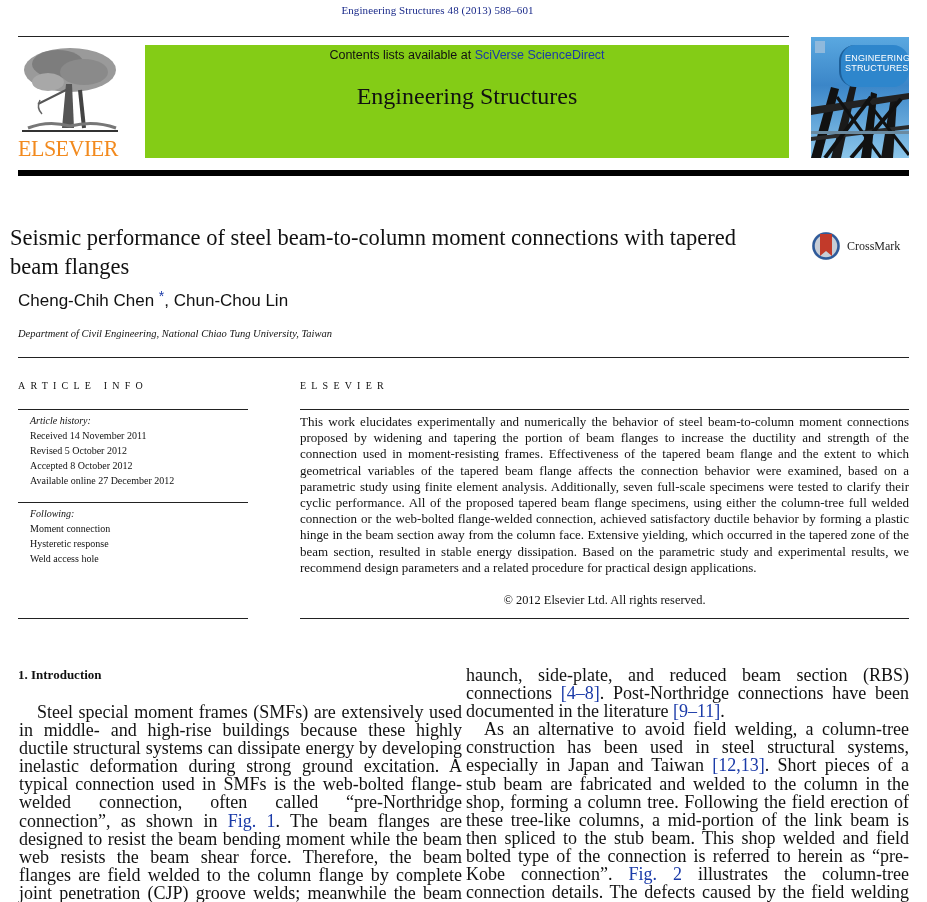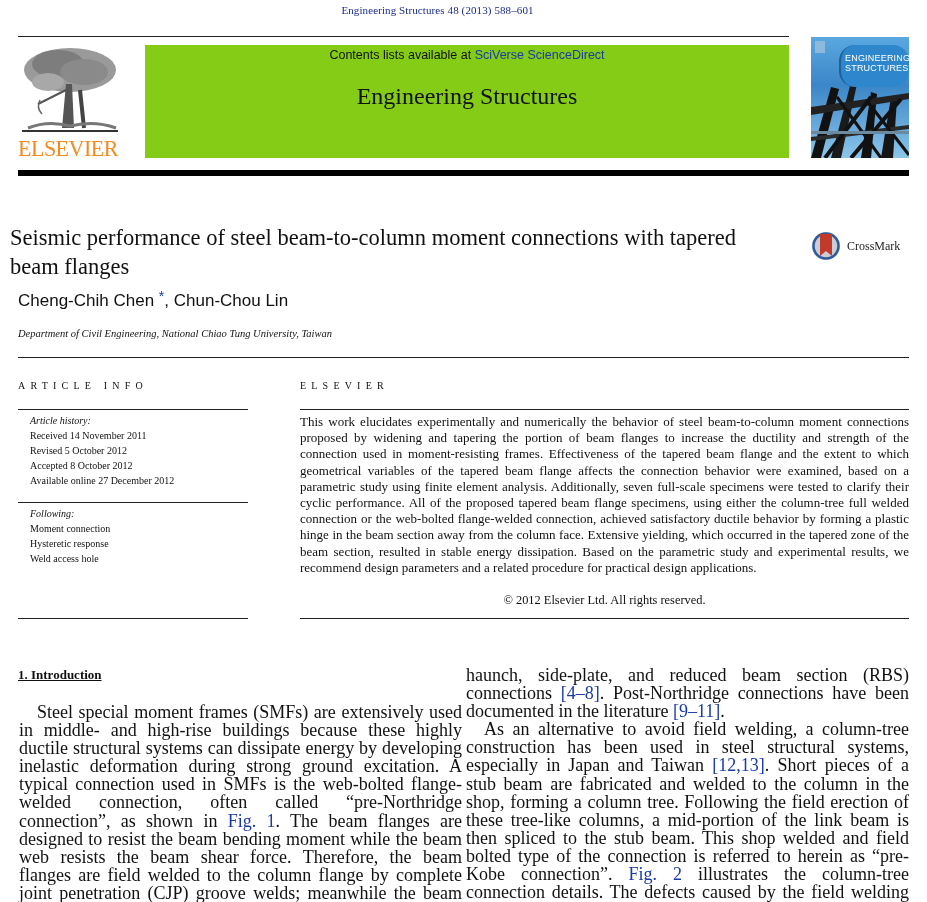--- a/index.html
+++ b/index.html
@@ -93,21 +93,21 @@
   .abstract-text {
     left: 300px; top: 414px; width: 609px;
     font-size: 13px; line-height: 16.2px; text-align: justify; color: #111;
   }
   .copyright {
     left: 300px; top: 593px; width: 609px; text-align: center;
     font-size: 12.4px; color: #111;
   }
 
   .intro-head {
-    left: 18px; top: 667px; font-weight: bold; font-size: 13px; color: #111; text-decoration: underline;
+    left: 18px; top: 667px; font-weight: bold; font-size: 13px; color: #111;
   }
 
   .col-text {
     width: 443px; font-size: 18px; line-height: 18.1px; text-align: justify; color: #111;
   }
   .col-text p { text-indent: 18px; }
   .col-text p.no-indent { text-indent: 0; }
   .col-text .cite { color: #1a3aa8; }
 
   .left-col { left: 19px; top: 703px; }

